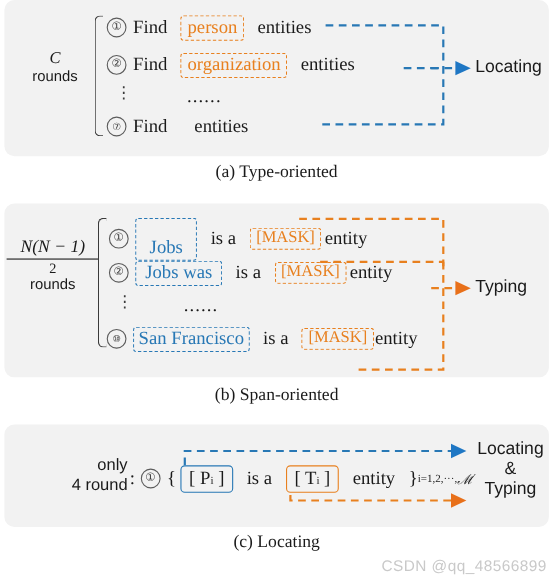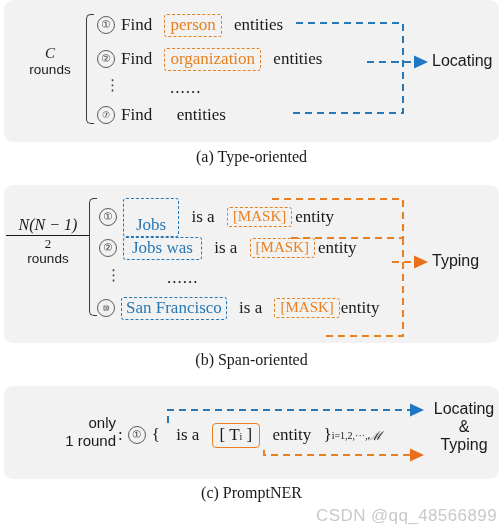--- a/index.html
+++ b/index.html
@@ -31,21 +31,21 @@
   }
   #caption-a{ top:148px;text-align:center; }
   #caption-b{ top:351px; }
   #caption-c{ top:484px; }
 
   .watermark{
     position:absolute;
     top:506px; left:0; width:497px;
     text-align:right;
     font-family:"Liberation Sans", sans-serif;
-    font-size:17px;
+    font-size:14px;
     color:#c9c9c9;
     letter-spacing:.4px;
   }
 
   
   .rounds-label{
     position:absolute;
     text-align:center;
     font-family:"Liberation Sans", sans-serif;
     font-size:13.5px;
@@ -284,27 +284,30 @@
 </svg>
 
 <div class="target" style="left:432px; top:252px;">Typing</div>
 
 <div class="caption" id="caption-b">(b) Span-oriented</div>
 
 <div class="panel" id="panel-c"></div>
 
 <div class="rounds-label" style="left:30px; top:414px; width:86px; font-size:15px; line-height:1.22;text-align:right;">
   <span>only</span><br>
-  <span>1 round</span>
+  <span>4 round</span>
 </div>
 
 <div class="row" style="left:118px; top:423px;">
   <span style="margin-right:5px;">:</span>
   <span class="circ">①</span>
   <span style="margin-right:4px;">{</span>
+  <span class="tag solid-blue" style="padding:1px 7px 2px 7px;">
+    <span>[ P</span><span class="sub">i</span><span> ]</span>
+  </span>
   <span class="plain">&nbsp;</span>
   <span>is a</span>
   <span class="plain">&nbsp;</span>
   <span class="tag solid-orange" style="padding:1px 7px 2px 7px;">
     <span>[ T</span><span class="sub">i</span><span> ]</span>
   </span>
   <span class="plain">&nbsp;</span>
   <span>entity</span>
   <span class="plain">&nbsp;</span>
   <span>}</span>
@@ -322,15 +325,15 @@
   </g>
   <polygon points="410,448.5 424,455 410,461.5" fill="#e8701a"></polygon>
 </svg>
 
 <div class="target" style="left:428px; top:400px; width:72px;">
   <span>Locating</span><br>
   <span>&amp;</span><br>
   <span>Typing</span>
 </div>
 
-<div class="caption" id="caption-c">(c) PromptNER</div>
+<div class="caption" id="caption-c">(c) Locating</div>
 
 <div class="watermark">CSDN @qq_48566899</div>
 
 </body></html>

